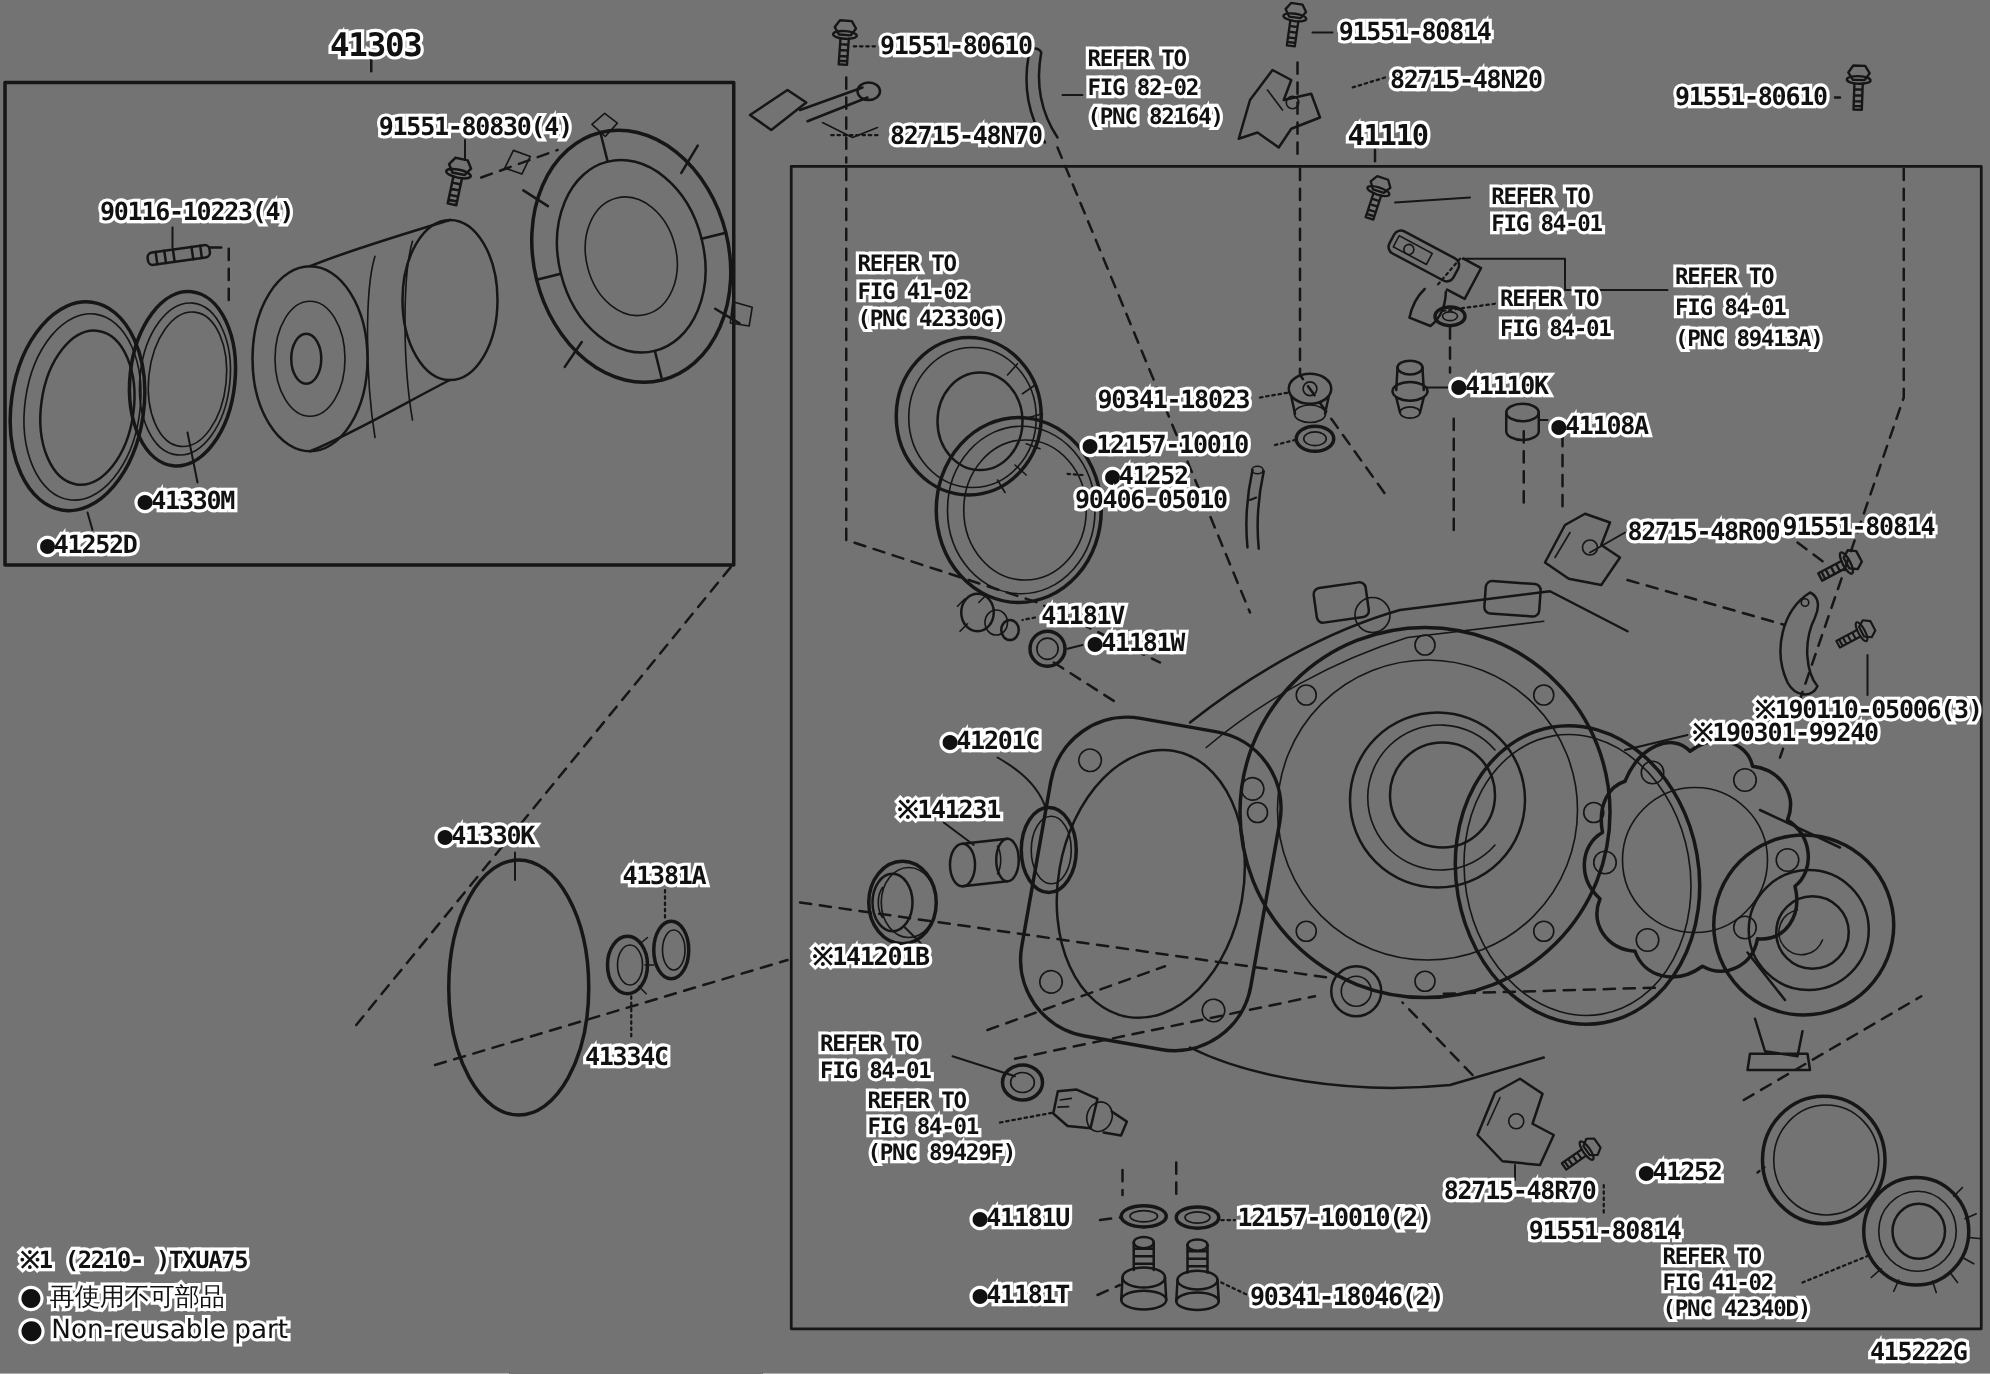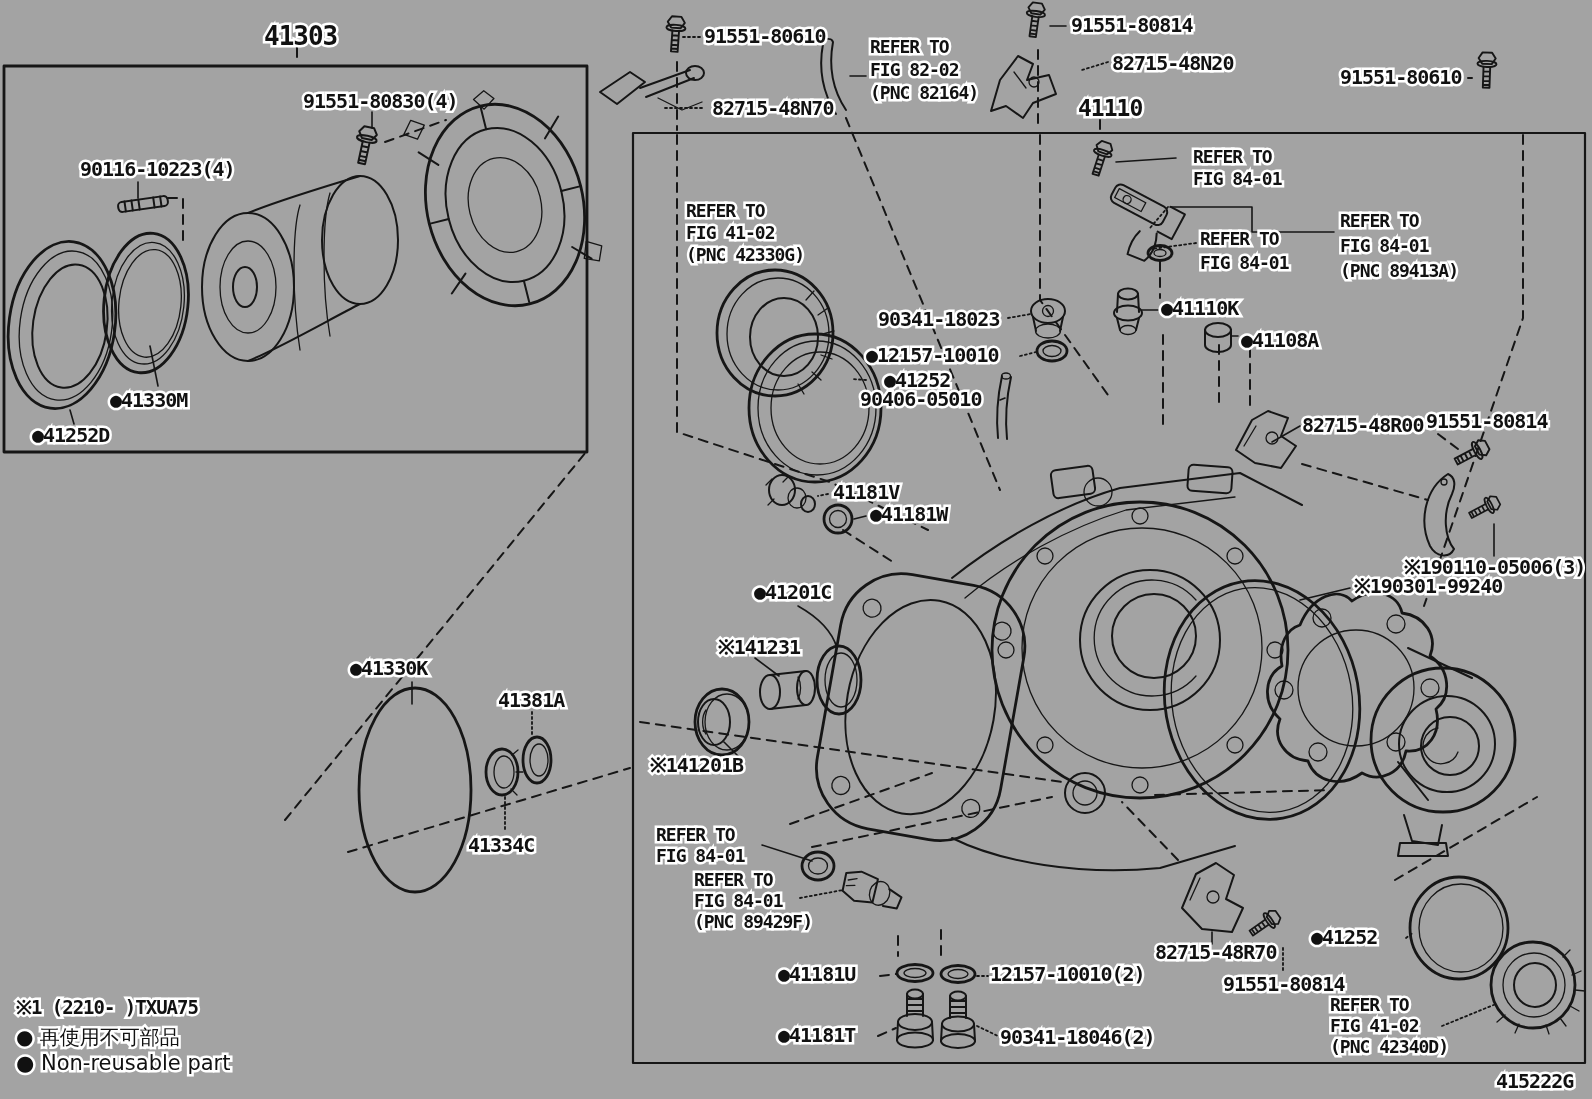--- a/index.html
+++ b/index.html
@@ -1,17 +1,17 @@
 <!DOCTYPE html>
 <html><head>
 <meta charset="utf-8">
 <style>
   html,body{margin:0;padding:0;background:#ffffff;}
   body{font-family:"DejaVu Sans","Liberation Sans",sans-serif;}
-  #stage{position:relative;width:1592px;height:1099px;background:#a3a3a3;overflow:hidden;}
+  #stage{position:relative;width:1592px;height:1099px;background:#737373;overflow:hidden;}
   svg{display:block;}
   .art{stroke:#161616;fill:none;stroke-width:2;stroke-linecap:round;stroke-linejoin:round;}
   .thick{stroke-width:2.8;}
   .thin{stroke-width:1.3;}
   .dash{stroke-dasharray:9 7;stroke-width:2;}
   .dot-lead{stroke-dasharray:2 3;stroke-width:1.8;}
   .lead{stroke-width:1.6;}
   text.callout{font-family:"DejaVu Sans Mono","Liberation Mono",monospace;
        font-weight:bold;fill:#111;stroke:#fff;stroke-width:5px;paint-order:stroke;
        letter-spacing:-1px;}

